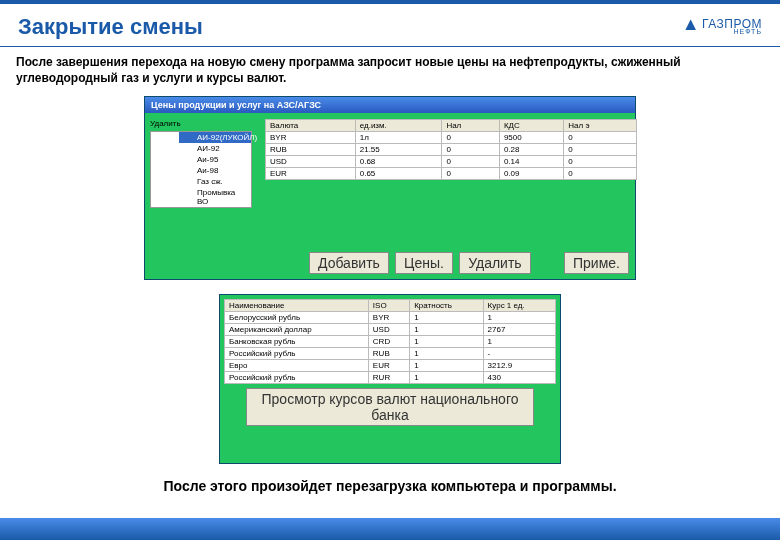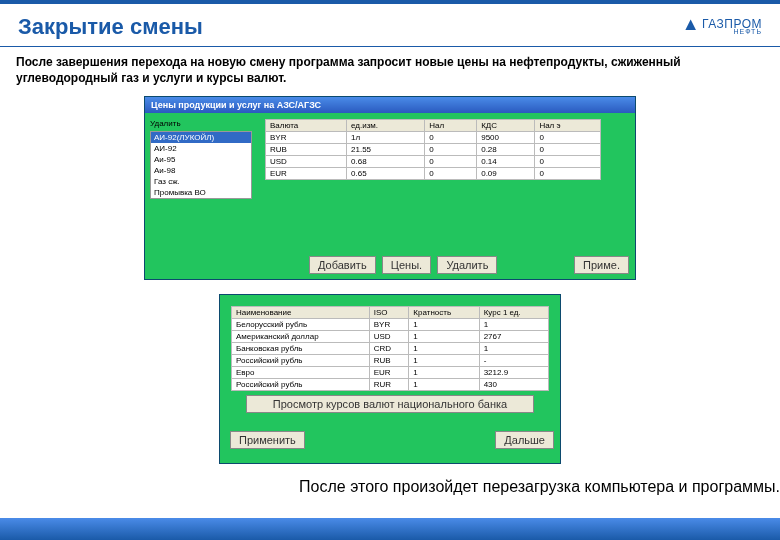--- a/index.html
+++ b/index.html
@@ -75,67 +75,68 @@
     font-size: 8px;
     color: #000;
     margin-bottom: 3px;
   }
   .list {
     width: 100px;
     border: 1px solid #999;
     background: #fff;
   }
   .list div {
-    padding: 1px 3px;
-    font-size: 8px;
+    padding: 1px 18px;
+    font-size: 8px;
+    margin-left: 28px;
   }
   .sel { background: #316ac5; color: #fff; }
   .ss1 .right-panel {
     position: absolute;
     left: 120px;
     top: 22px;
     width: 360px;
   }
   .ss1 .btn-row {
     position: absolute;
     bottom: 5px;
     right: 6px;
   }
   .btn {
     display: inline-block;
     background: #ece9d8;
     border: 1px solid #888;
     padding: 2px 8px;
-    font-size: 11px;
+    font-size: 14px;
     margin-left: 4px;
     color: #333;
   }
   .ss1 .btn-row-mid {
     position: absolute;
     bottom: 5px;
     left: 160px;
   }
   .ss2 .tbl-area {
-    padding: 11px;
+    padding: 4px;
   }
   .ss2 .wide-btn {
     display: block;
     margin: 4px auto;
     width: 270px;
     text-align: center;
   }
   .ss2 .bottom-btns {
     padding: 3px 6px;
     display: flex;
     justify-content: space-between;
   }
   .outro {
-    font-size: 16px;
-    font-weight: normal;
-    text-align: right;
+    font-size: 14px;
+    font-weight: bold;
+    text-align: center;
     color: #000;
     margin-top: 4px;
   }
   .logo {
     position: absolute;
     right: 18px;
     top: 14px;
     font-size: 12px;
     font-weight: normal;
     color: #1a5aa8;
@@ -180,21 +181,21 @@
     <div class="list">
       <div class="sel">АИ-92(ЛУКОЙЛ)</div>
       <div>АИ-92</div>
       <div>Аи-95</div>
       <div>Аи-98</div>
       <div>Газ сж.</div>
       <div>Промывка ВО</div>
     </div>
   </div>
   <div class="right-panel">
-    <table class="grid" style="width:336px">
+    <table class="grid" style="width:372px">
       <tbody>
           <tr>
         <th>Валюта</th>
             <th>ед.изм.</th>
         <th>Нал</th>
             <th>КДС</th>
         <th>Нал э</th>
       </tr>
       <tr>
             <td>BYR</td>
@@ -280,21 +281,17 @@
       <tr>
             <td>Российский рубль</td>
             <td>RUR</td>
             <td>1</td>
             <td>430</td>
           </tr>
     </tbody>
       </table>
     <span class="btn wide-btn">Просмотр курсов валют национального банка</span>
   </div>
-  <div class="bottom-btns">
-    <span class="btn">Применить</span>
-    <span class="btn">Дальше</span>
-  </div>
 </div>
 
 <div class="outro">После этого произойдет перезагрузка компьютера и программы.</div>
 
 <div class="footer-bar"></div>
 
 </body></html>

